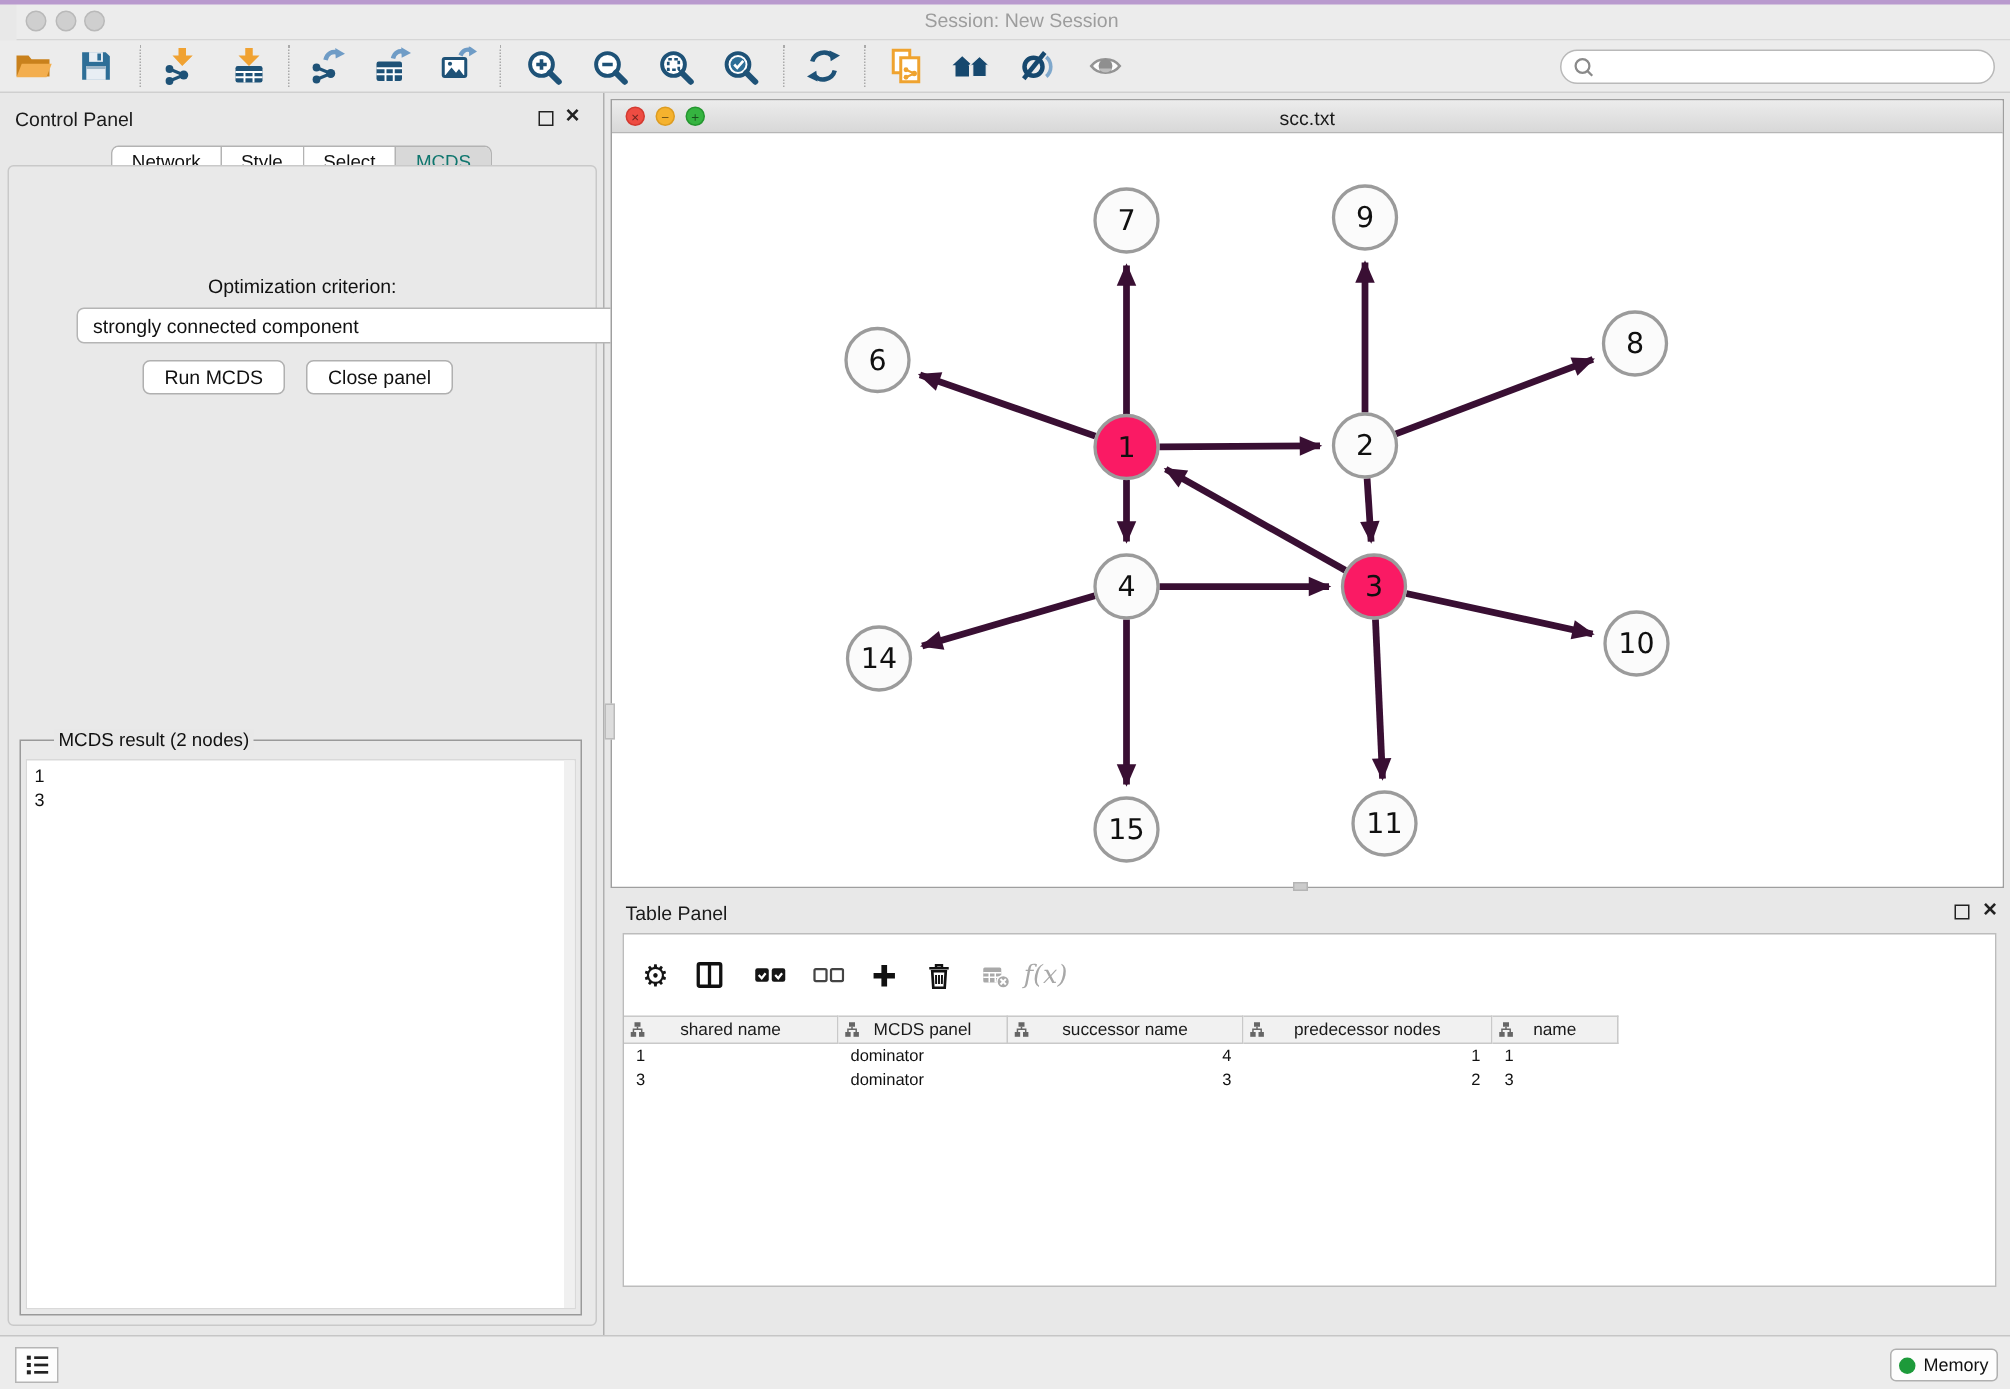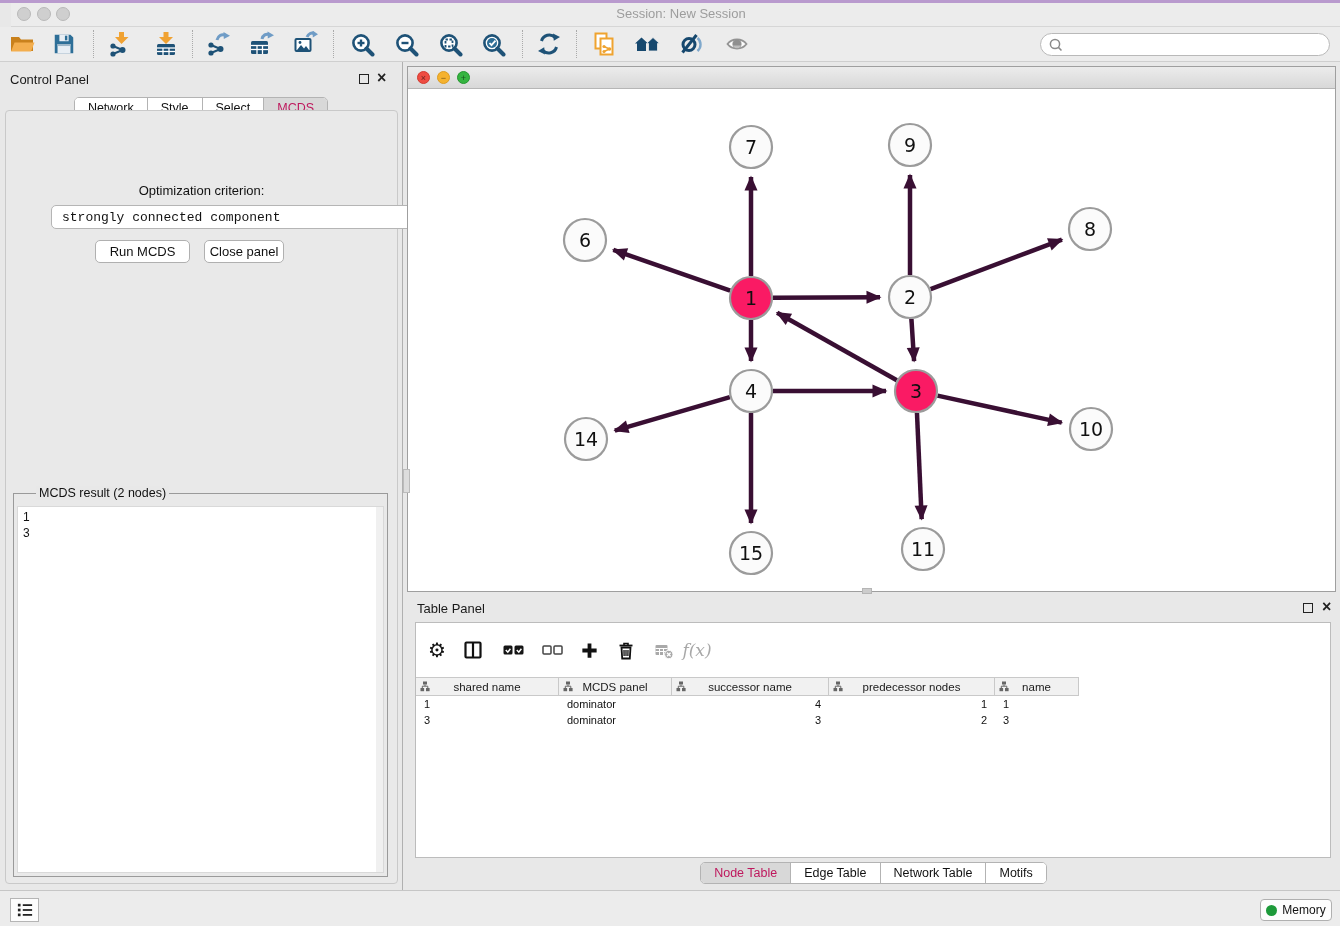--- a/index.html
+++ b/index.html
@@ -22,24 +22,24 @@
 
   
   .control-panel { position:absolute; left:0; top:62px; width:403px; height:828px; background:#e8e8e8; border-right:1px solid #b0b0b0; }
   .panel-title { position:absolute; left:10px; top:10px; font-size:13px; color:#1a1a1a; }
   .float-ic { position:absolute; width:10px; height:10px; border:1.6px solid #222; }
   .close-ic { position:absolute; font-size:16px; font-weight:bold; color:#222; line-height:12px; }
   .segwrap { position:absolute; left:0; width:100%; text-align:center; }
   .segbar { display:inline-flex; border:1px solid #b3b3b3; border-radius:5px; overflow:hidden; background:#fff;align-items:flex-end; }
   .seg { padding:3px 13px; font-size:12.5px; color:#111; background:#fff; border-right:1px solid #b3b3b3; white-space:nowrap; }
   .seg:last-child { border-right:none; }
-  .seg.active { background:#d8d8d8; color:#be185d; }
+  .seg.active { background:#d8d8d8; color:#0f766e; }
   .cp-content { position:absolute; left:5px; top:48px; width:393px; height:774px; border:1px solid #c9c9c9; border-radius:4px; background:#e9e9e9; }
   .opt-label { position:absolute; left:0; width:100%; top:72px; text-align:center; font-size:13px; }
-  .dropdown { position:absolute; left:45px; top:94px; width:374px; height:24px; background:#fff; border:1px solid #b5b5b5; border-radius:5px; display:flex; align-items:center; font-size:13px; padding-left:10px;font-family:Liberation Mono, monospace; }
+  .dropdown { position:absolute; left:45px; top:94px; width:374px; height:24px; background:#fff; border:1px solid #b5b5b5; border-radius:5px; display:flex; align-items:center; font-size:13px; padding-left:10px; }
   .dd-arrows { position:absolute; right:6px; top:3px; }
   .btn { position:absolute; height:23px; background:#fff; border:1px solid #b0b0b0; border-radius:5px; font-size:13px; text-align:center; line-height:21px; }
   .mcds-group { position:absolute; left:13px; top:431px; width:375px; height:384px; border:1px solid #9a9a9a; }
   .mcds-legend { position:absolute; top:-8px; left:22px; background:#e8e8e8; padding:0 3px; font-size:12.5px; }
   .mcds-text { position:absolute; left:3px; top:12px; right:3px; bottom:3px; background:#fff; border:1px solid #d9d9d9; font-family:"Liberation Sans",sans-serif; font-size:12px; line-height:16px; padding:2px 5px; white-space:pre; overflow:hidden; }
   .mcds-scroll { position:absolute; right:4px; top:13px; bottom:4px; width:7px; background:#f0f0f0; }
 
   
   .net-window { position:absolute; left:407px; top:66px; width:929px; height:526px; border:1px solid #9f9f9f; background:#fff; }
   .net-titlebar { position:absolute; left:0; top:0; width:100%; height:22px; background:linear-gradient(#ececec,#d8d8d8); border-bottom:1px solid #b6b6b6; }
@@ -263,35 +263,36 @@
     <div class="dropdown">
       <span>strongly connected component</span>
       <span class="dd-arrows">
         <svg width="11" height="17" viewBox="0 0 11 17">
             <path d="M5.5 1 L9.5 6 H1.5 z" fill="#555"></path>
             <path d="M5.5 16 L1.5 11 H9.5 z" fill="#555"></path>
           </svg>
       </span>
     </div>
     <div class="btn" style="left:89px; top:129px; width:95px">Run MCDS</div>
-    <div class="btn" style="left:198px; top:129px; width:80px">Close panel</div>
+    <div class="btn" style="left:198px; top:129px; width:98px">Close panel</div>
   </div>
   <div class="mcds-group">
     <span class="mcds-legend">MCDS result (2 nodes)</span>
     <div class="mcds-text" id="mcds-result-text">1
 3</div>
     <div class="mcds-scroll"></div>
   </div>
 </div>
 
 <div class="net-window">
   <div class="net-titlebar">
     <span class="tl red">×</span>
     <span class="tl yellow">−</span>
     <span class="tl green">+</span>
+    <div class="net-title">scc.txt</div>
   </div>
   <div class="net-canvas">
     <svg id="graph-svg" width="927" height="502" viewBox="0 0 927 502">
         <defs>
           <marker id="arrowhead" markerUnits="userSpaceOnUse" markerWidth="18" markerHeight="15" refX="14.5" refY="7" orient="auto">
             <path d="M1,0.5 L16,7 L1,13.5 Z" fill="#390f33"></path>
           </marker>
         </defs>
         <line x1="343" y1="187" x2="343" y2="88" stroke="#390f33" stroke-width="4.5" marker-end="url(#arrowhead)"></line>
         <line x1="322.23121807335133" y1="201.7434376400866" x2="205.3210662636118" y2="160.8953123089728" stroke="#390f33" stroke-width="4.5" marker-end="url(#arrowhead)"></line>
@@ -457,28 +458,20 @@
         </div>
         <div class="tr">
           <div class="td" style="width: 143px; text-align: left;">3</div>
           <div class="td" style="width: 113px; text-align: left;">dominator</div>
           <div class="td" style="width: 157px; text-align: right;">3</div>
           <div class="td" style="width: 166px; text-align: right;">2</div>
           <div class="td" style="width: 84px; text-align: left;">3</div>
         </div>
       </div>
   </div>
-  <div class="table-tabs-wrap">
-    <div class="segbar" id="table-tabs">
-        <div class="seg active">Node Table</div>
-        <div class="seg">Edge Table</div>
-        <div class="seg">Network Table</div>
-        <div class="seg">Motifs</div>
-      </div>
-  </div>
 </div>
 
 <div class="statusbar">
   <div class="status-btn">
     <svg width="18" height="16" viewBox="0 0 20 18">
         <g fill="#222">
           <rect x="2" y="2" width="3" height="3"></rect>
           <rect x="2" y="7.5" width="3" height="3"></rect>
           <rect x="2" y="13" width="3" height="3"></rect>
         </g>

